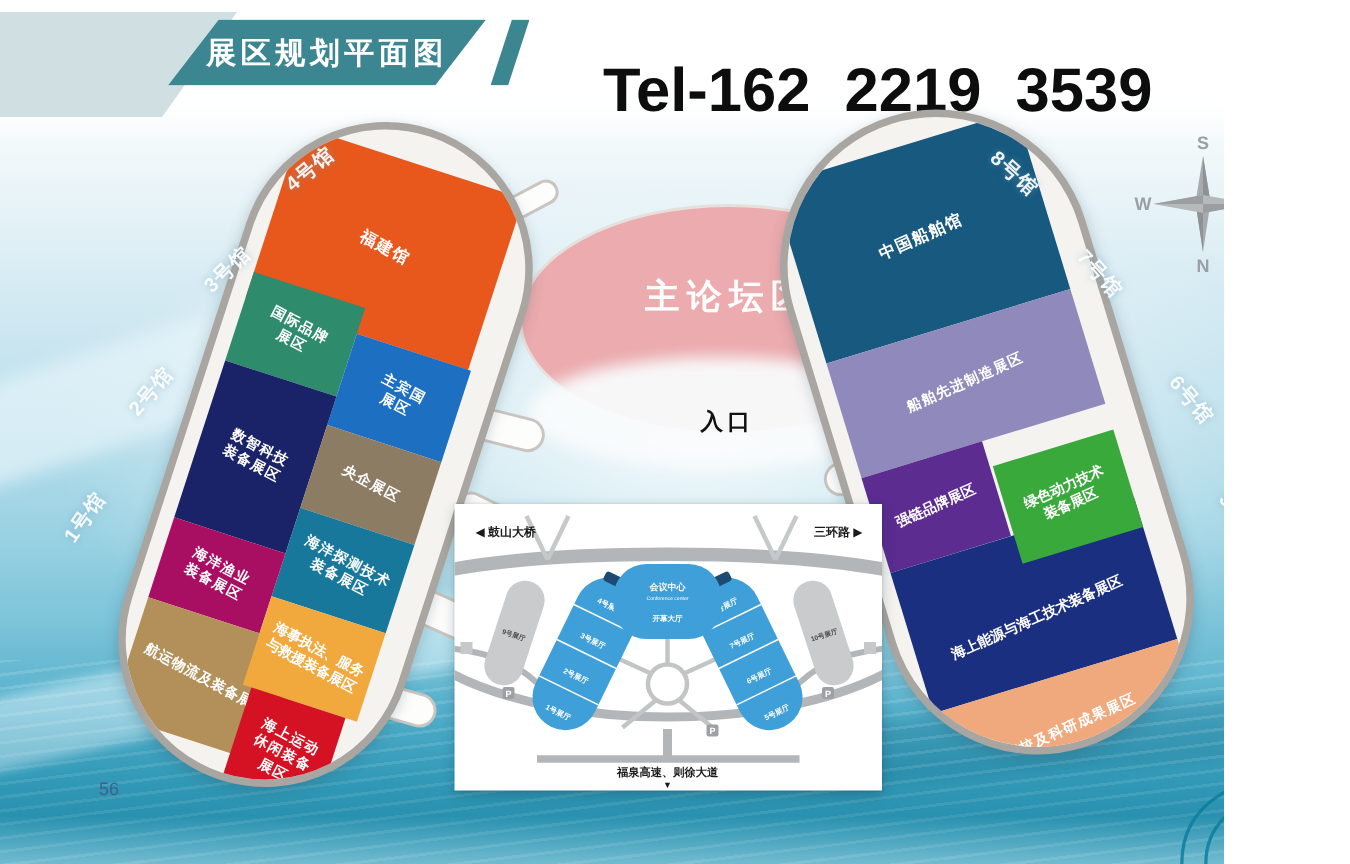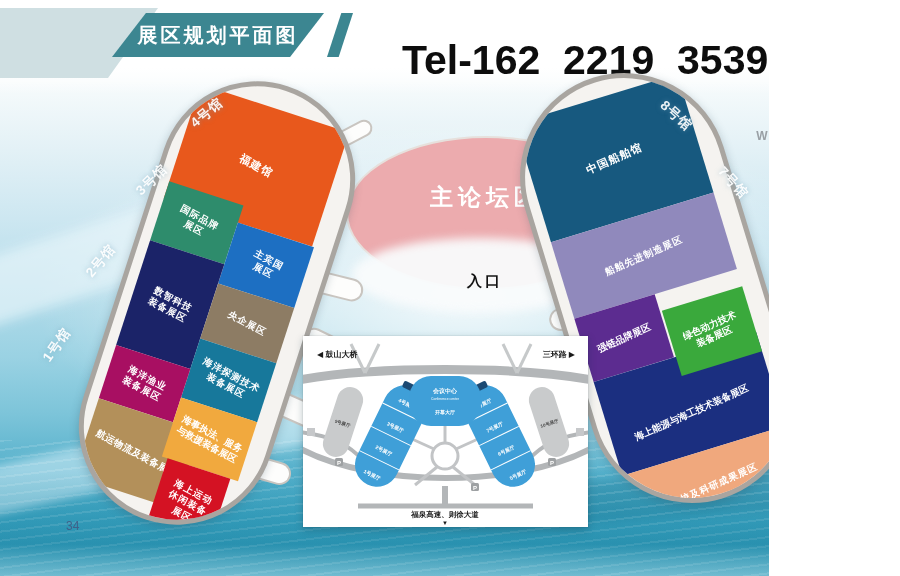--- a/index.html
+++ b/index.html
@@ -1,17 +1,17 @@
 <!DOCTYPE html>
 <html><head>
 <meta charset="utf-8">
 <style>
   html,body{margin:0;padding:0;}
   body{font-family:"Liberation Sans","DejaVu Sans",sans-serif;}
-  #stage{position:relative;width:749px;height:576px;overflow:hidden;background:#fff;padding-left:20px;}
+  #stage{position:relative;width:816px;height:576px;overflow:hidden;background:#fff;}
 
   
   .photo{position:absolute;left:0;top:0;width:900px;height:576px;
     background:
       radial-gradient(ellipse 620px 260px at 52% 52%, rgba(255,255,255,.85), rgba(255,255,255,0) 70%),
       linear-gradient(180deg,#ffffff 0%,#f7fbfc 14%,#e3f1f6 26%,#cde7f1 38%,#b4dcea 50%,#9ad2e3 62%,#7cc4d9 72%,#55b0cb 82%,#3aa2c0 90%,#2b95b4 100%);}
   .canal{position:absolute;left:-90px;top:215px;width:430px;height:66px;background:rgba(233,246,251,.65);transform:rotate(-18deg);filter:blur(6px);border-radius:40px;}
   .hwy{position:absolute;left:-60px;top:430px;width:430px;height:48px;background:rgba(214,238,247,.55);transform:rotate(-13deg);filter:blur(4px);border-radius:30px;}
   .treeband{position:absolute;left:540px;top:470px;width:420px;height:42px;background:rgba(24,110,140,.28);transform:rotate(-4deg);filter:blur(5px);border-radius:30px;}
   .wavetex{position:absolute;left:0;top:440px;width:900px;height:136px;
@@ -275,15 +275,15 @@
         <text x="249" y="128.5" font-size="6" font-weight="bold" fill="#fff" text-anchor="middle">P</text>
       </g>
 
       <text x="14" y="21" font-size="8" font-weight="bold" fill="#1a1a1a">◀ 鼓山大桥</text>
       <text x="272" y="21" font-size="8" font-weight="bold" fill="#1a1a1a" text-anchor="end">三环路 ▶</text>
       <text x="142" y="181" font-size="7.5" font-weight="bold" fill="#1a1a1a" text-anchor="middle">福泉高速、则徐大道</text>
       <text x="142" y="189" font-size="6" fill="#1a1a1a" text-anchor="middle">▼</text>
     </svg>
   </div>
 
-  <div id="pagenum">34</div>
+  <div id="pagenum">56</div>
 
 </div>
 
 </body></html>

